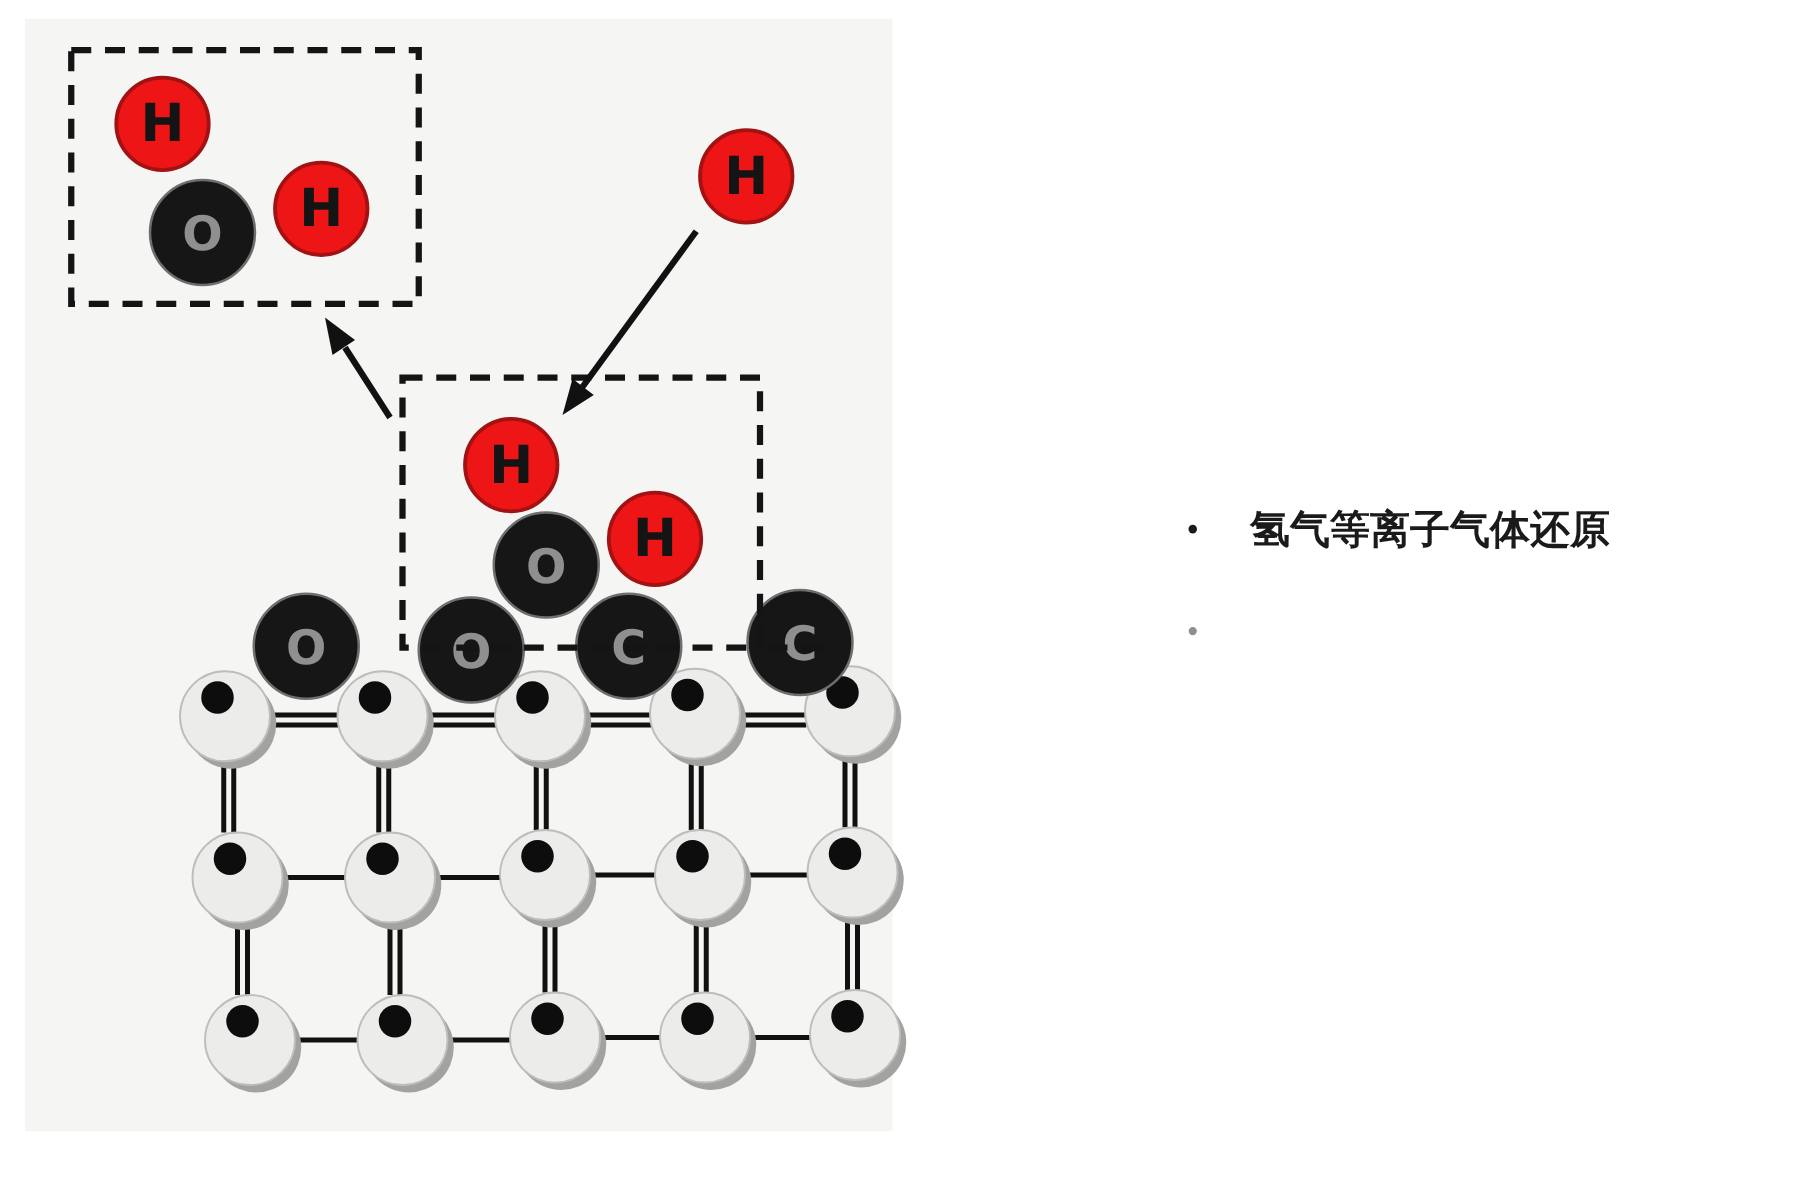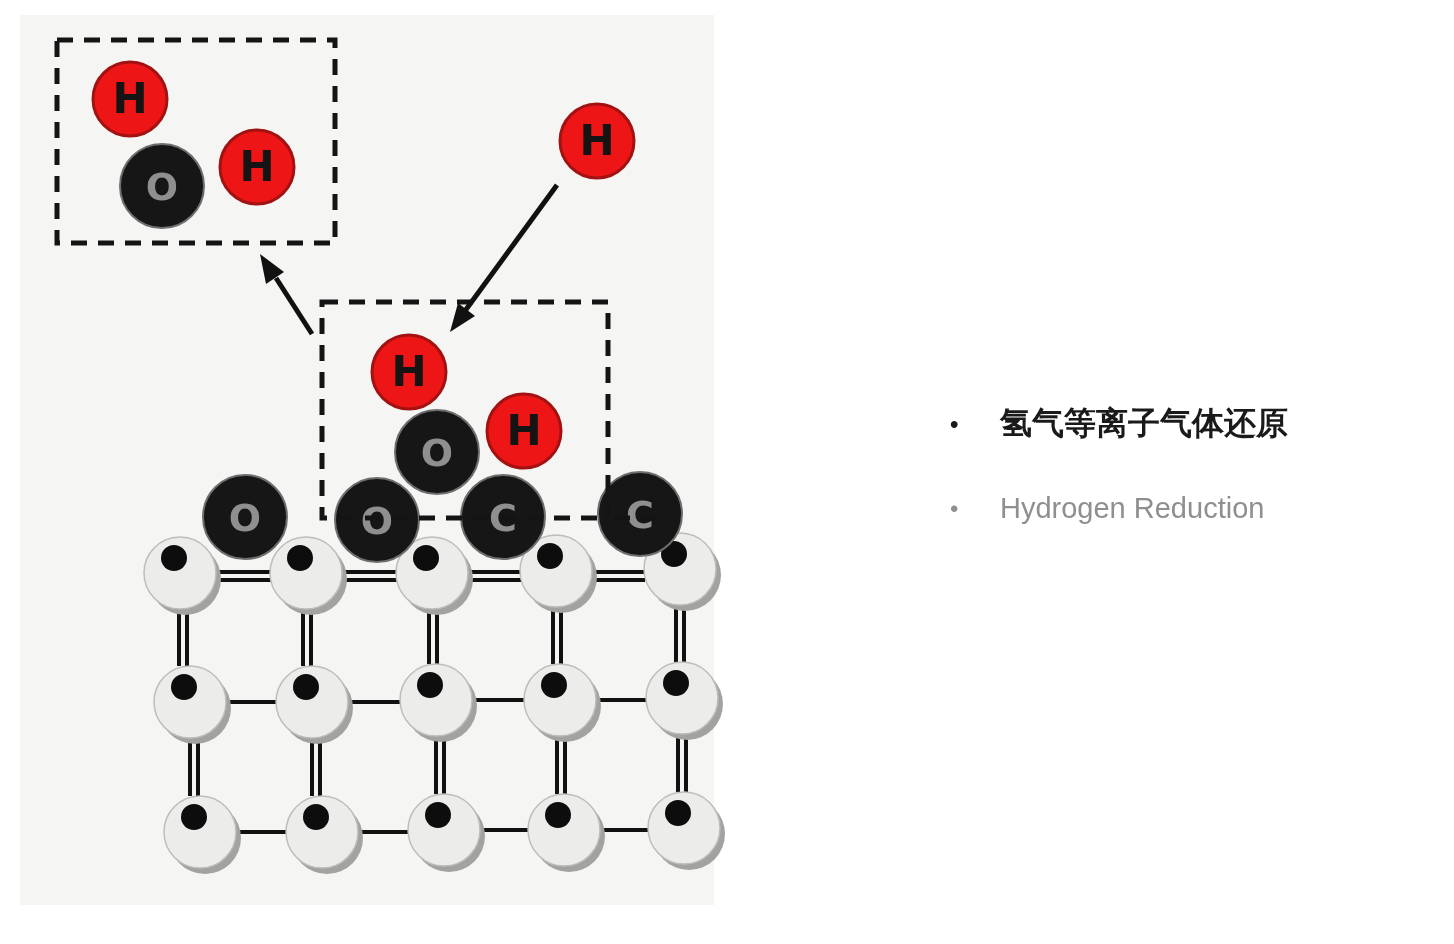--- a/index.html
+++ b/index.html
@@ -151,15 +151,14 @@
 </svg>
 </div>
 
 <div class="bullets">
   <div class="bullet-row b1">
     <span class="marker">•</span>
     <span class="text">氢气等离子气体还原</span>
   </div>
   <div class="bullet-row b2">
     <span class="marker">•</span>
-    <span class="text">Hydrogen Reduction</span>
   </div>
 </div>
 
 </body></html>

